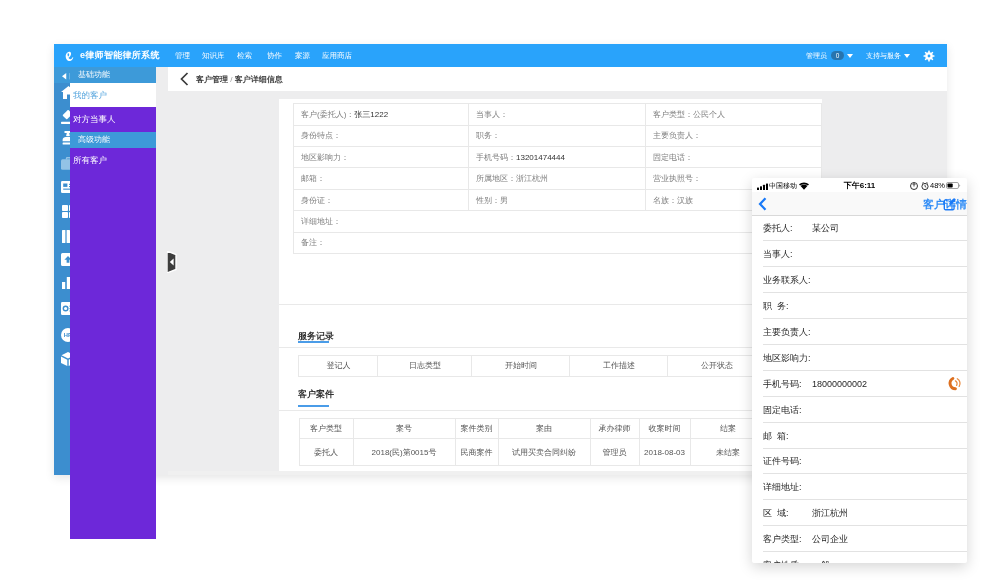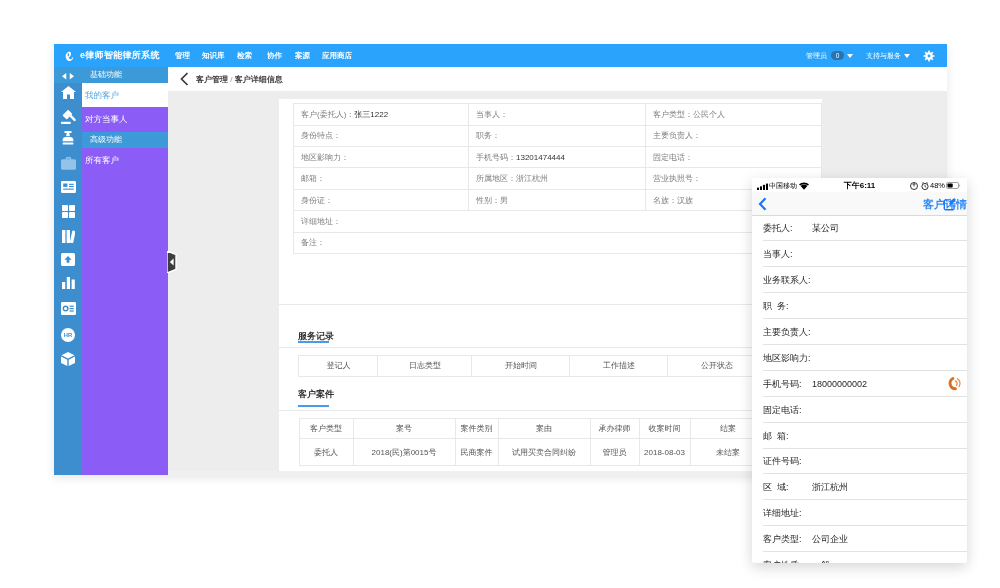--- a/index.html
+++ b/index.html
@@ -6,28 +6,28 @@
   body { font-family:"Liberation Sans", sans-serif; background:#fff; }
   #page { position:relative; width:1000px; height:588px; background:#fff; overflow:hidden; }
   .abs { position:absolute; }
 
   
   #win { position:absolute; left:54px; top:44px; width:893px; height:431px; background:#ededee; box-shadow:0 3px 9px rgba(0,0,0,.10); }
 
   
   #topbar { position:absolute; left:0; top:0; width:893px; height:23px; background:#29a3fb; }
   #topbar .title { position:absolute; left:26px; top:0; height:23px; line-height:23.5px; color:#fff; font-size:9px; font-weight:bold; letter-spacing:.3px;}
-  .tmenu { position:absolute; top:0; height:23px; line-height:24px; color:#fdfeff; font-size:7.5px;font-weight:bold; }
+  .tmenu { position:absolute; top:0; height:23px; line-height:24px; color:#fdfeff; font-size:7.5px; }
   #topbar .right { position:absolute; right:12px; top:0; height:23px; display:flex; align-items:center; color:#fff; font-size:7px; }
   .caret { display:inline-block; margin-left:3px; width:0; height:0; border-left:3px solid transparent; border-right:3px solid transparent; border-top:4px solid #fff; }
   .ric { position:absolute; left:0; width:28px; display:flex; justify-content:center; }
 
   
   #rail { position:absolute; left:0; top:23px; width:28px; height:408px; background:#3c8ecf; }
-  #menu { position:absolute; left:28px; top:23px; width:86px; height:408px; background:#8b5cf6; }
+  #menu { position:absolute; left:16px; top:23px; width:86px; height:472px; background:#6d28d9; }
   .mhead { height:16px; line-height:16px; padding-left:8px; background:#3d9ad9; color:#fff; font-size:8px; }
   .mitem { height:24.3px; line-height:24.3px; padding-left:3px; color:#fff; font-size:8.5px; }
   .mitem.sel { background:#fff; color:#55a5de; }
 
   
   #crumb { position:absolute; left:114px; top:23px; width:779px; height:24px; background:#fff; }
 
   
   #card { position:absolute; left:225px; top:54.5px; width:543px; height:372.5px; background:#fff; }
 
@@ -401,29 +401,29 @@
         </div>
       <div class="prow">
           <span class="lab">邮&nbsp;&nbsp;箱:</span>
           <div class="sep"></div>
         </div>
       <div class="prow">
           <span class="lab">证件号码:</span>
           <div class="sep"></div>
         </div>
       <div class="prow">
+          <span class="lab">详细地址:</span>
+          <div class="sep"></div>
+        </div>
+      <div class="prow">
           <span class="lab">区&nbsp;&nbsp;域:</span>
           <span class="val">浙江杭州</span>
           <div class="sep"></div>
         </div>
       <div class="prow">
-          <span class="lab">详细地址:</span>
-          <div class="sep"></div>
-        </div>
-      <div class="prow">
           <span class="lab">客户类型:</span>
           <span class="val">公司企业</span>
           <div class="sep"></div>
         </div>
       <div class="prow">
           <span class="lab">客户性质:</span>
           <span class="val">一般</span>
         </div>
     </div>
   </div>

